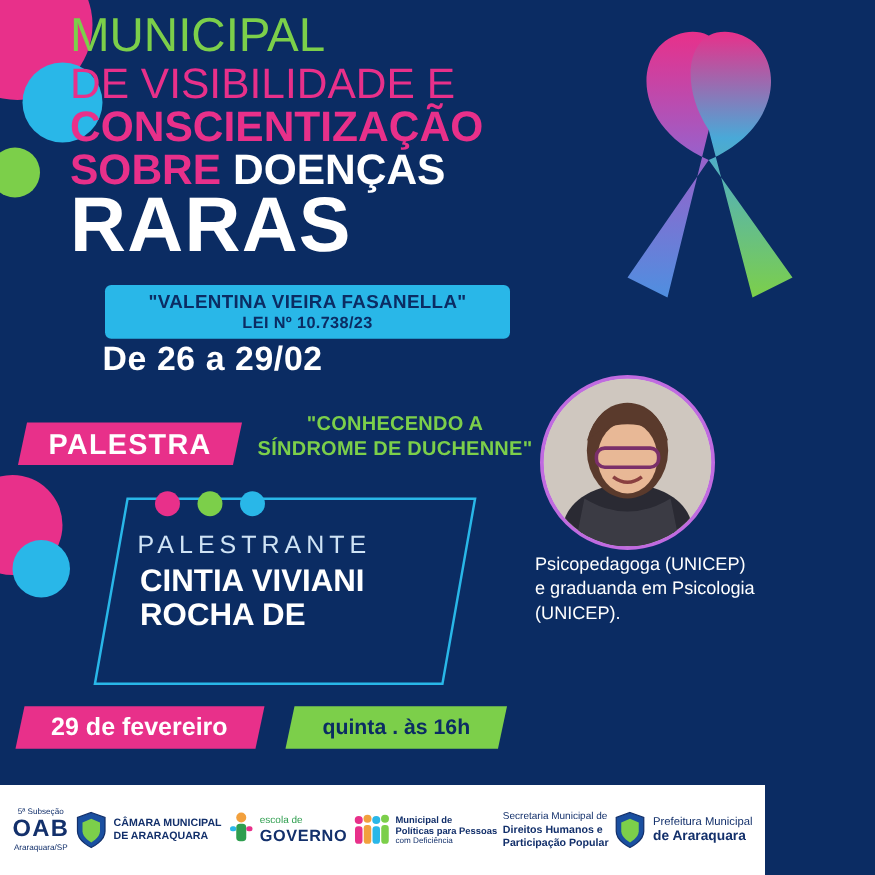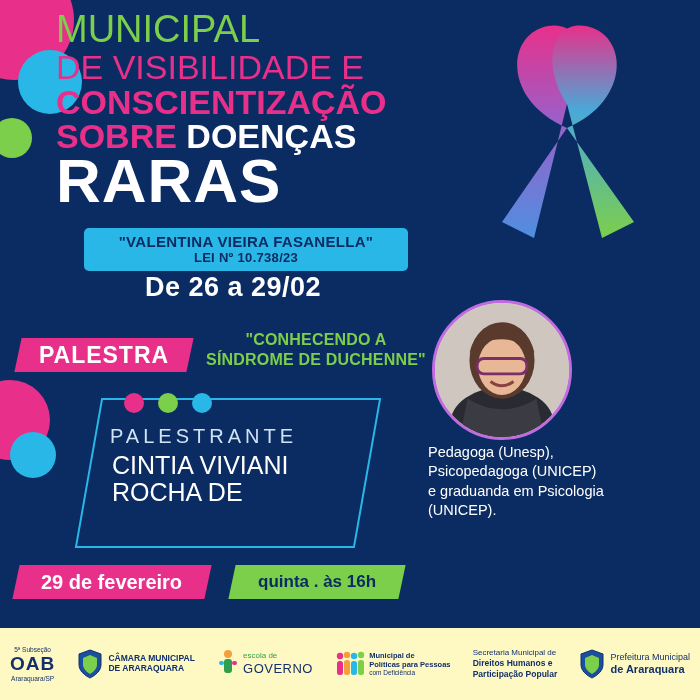--- a/index.html
+++ b/index.html
@@ -39,21 +39,21 @@
   .raras { font-size:62px; font-weight:bold; letter-spacing:1px; line-height:1.0; margin-top:-4px; }
 
   .lawbar {
     position:absolute; left:84px; top:228px; width:324px;
     background:#29b7e8; border-radius:5px; padding:5px 6px 6px 6px;
     text-align:center;
   }
   .lawbar .l1 { font-size:15px; font-weight:bold; color:#0b2c63; letter-spacing:0.3px; }
   .lawbar .l2 { font-size:13px; font-weight:bold; color:#0b2c63; letter-spacing:0.3px; }
 
-  .dates { position:absolute; left:71px; top:272px; width:324px; text-align:center;
+  .dates { position:absolute; left:82px; top:272px; width:324px; text-align:left;
            font-size:27px; font-weight:bold; color:#fff; letter-spacing:0.5px; }
 
   
   .palestra-tag {
     position:absolute; left:18px; top:338px; width:172px; height:34px;
     background:#e8308a; display:flex; align-items:center; justify-content:center;
     transform:skewX(-12deg);
   }
   .palestra-tag span { transform:skewX(12deg); font-size:23px; font-weight:bold; letter-spacing:1px; color:#fff; }
   .palestra-title {
@@ -69,21 +69,21 @@
   .dots { position:absolute; left:124px; top:393px; display:flex; gap:14px; }
   .dot { width:20px; height:20px; border-radius:50%; }
   .dot.pink { background:#e8308a; }
   .dot.green { background:#7ccf4a; }
   .dot.cyan { background:#29b7e8; }
   .speaker-label {
     position:absolute; left:110px; top:425px; font-size:20px; letter-spacing:4px; color:#cfe3f5;
   }
   .speaker-name {
     position:absolute; left:112px; top:452px; width:250px;
-    font-size:25px; font-weight:normal; line-height:1.08; color:#fff;
+    font-size:25px; font-weight:bold; line-height:1.08; color:#fff;
   }
 
   
   .photo-wrap { position:absolute; left:432px; top:300px; width:140px; height:140px; }
   .photo-ring { position:absolute; inset:0; border-radius:50%; border:3px solid #c06be0; overflow:hidden; background:#d8d2cc; }
   .photo-svg { width:100%; height:100%; display:block; }
   .bio {
     position:absolute; left:428px; top:443px; width:230px;
     font-size:14.5px; line-height:1.34; color:#fff;
   }
@@ -100,33 +100,33 @@
     transform:skewX(-12deg);
   }
   .pill span { transform:skewX(12deg); font-weight:bold; }
   .pill-date { left:16px; top:565px; width:192px; background:#e8308a; }
   .pill-date span { font-size:20px; color:#fff; }
   .pill-time { left:232px; top:565px; width:170px; background:#7ccf4a; }
   .pill-time span { font-size:17px; color:#0b2c63; }
 
   
   .footer {
-    position:absolute; left:0; bottom:0; width:700px; height:72px;
-    background:#fef9c3; display:flex; align-items:center; justify-content:space-between;
+    position:absolute; left:0; bottom:0; width:612px; height:72px;
+    background:#ffffff; display:flex; align-items:center; justify-content:space-between;
     padding:0 10px;
   }
   .logo { display:flex; align-items:center; gap:5px; color:#13306b; }
   .logo-txt { font-size:8.5px; line-height:1.15; font-weight:bold; }
   .shield { width:26px; height:30px; }
   .oab-box { text-align:center; color:#13306b; }
   .oab-box .oab { font-size:19px; font-weight:bold; letter-spacing:1px; }
   .oab-box .tiny { font-size:6.5px; }
   .gov { display:flex; align-items:center; gap:4px; }
   .gov .g1 { font-size:8px; color:#2f9e4f; line-height:1.1; }
-  .gov .g2 { font-size:13px; font-weight:normal; color:#13306b; letter-spacing:0.5px; }
+  .gov .g2 { font-size:13px; font-weight:bold; color:#13306b; letter-spacing:0.5px; }
   .assess { font-size:7.5px; color:#13306b; font-weight:bold; line-height:1.2; }
   .assess .sm { font-weight:normal; font-size:6.5px; display:block; }
   .sec { font-size:8px; color:#13306b; text-align:left; line-height:1.25; }
   .sec b { font-size:8.5px; }
   .pref { font-size:9px; color:#13306b; line-height:1.2; }
   .pref b { font-size:11px; display:block; }
 </style>
 </head>
 <body>
 
@@ -203,21 +203,20 @@
         <ellipse cx="70" cy="66" rx="25" ry="30" fill="#e8b896"></ellipse>
         <rect x="44" y="58" width="52" height="16" rx="7" fill="none" stroke="#7a2f6a" stroke-width="3"></rect>
         <line x1="70" y1="64" x2="70" y2="64" stroke="#7a2f6a" stroke-width="3"></line>
         <path d="M58 82 q12 9 24 0" stroke="#8a4040" stroke-width="3" fill="none"></path>
         <path d="M36 52 q8 -30 34 -30 q26 0 34 30 q-14 -14 -34 -14 q-20 0 -34 14z" fill="#5a3a2c"></path>
         <path d="M34 100 q36 22 72 0 l8 40 l-88 0z" fill="#3b3b44"></path>
       </svg>
     </div>
   </div>
   <div class="bio">
-    <div>Pedagoga (Unesp),</div>
     <div>Psicopedagoga (UNICEP)</div>
     <div>e graduanda em Psicologia</div>
     <div>(UNICEP).</div>
   </div>
 
 
   <div class="pill pill-date">
     <span>29 de fevereiro</span>
   </div>
   <div class="pill pill-time">

